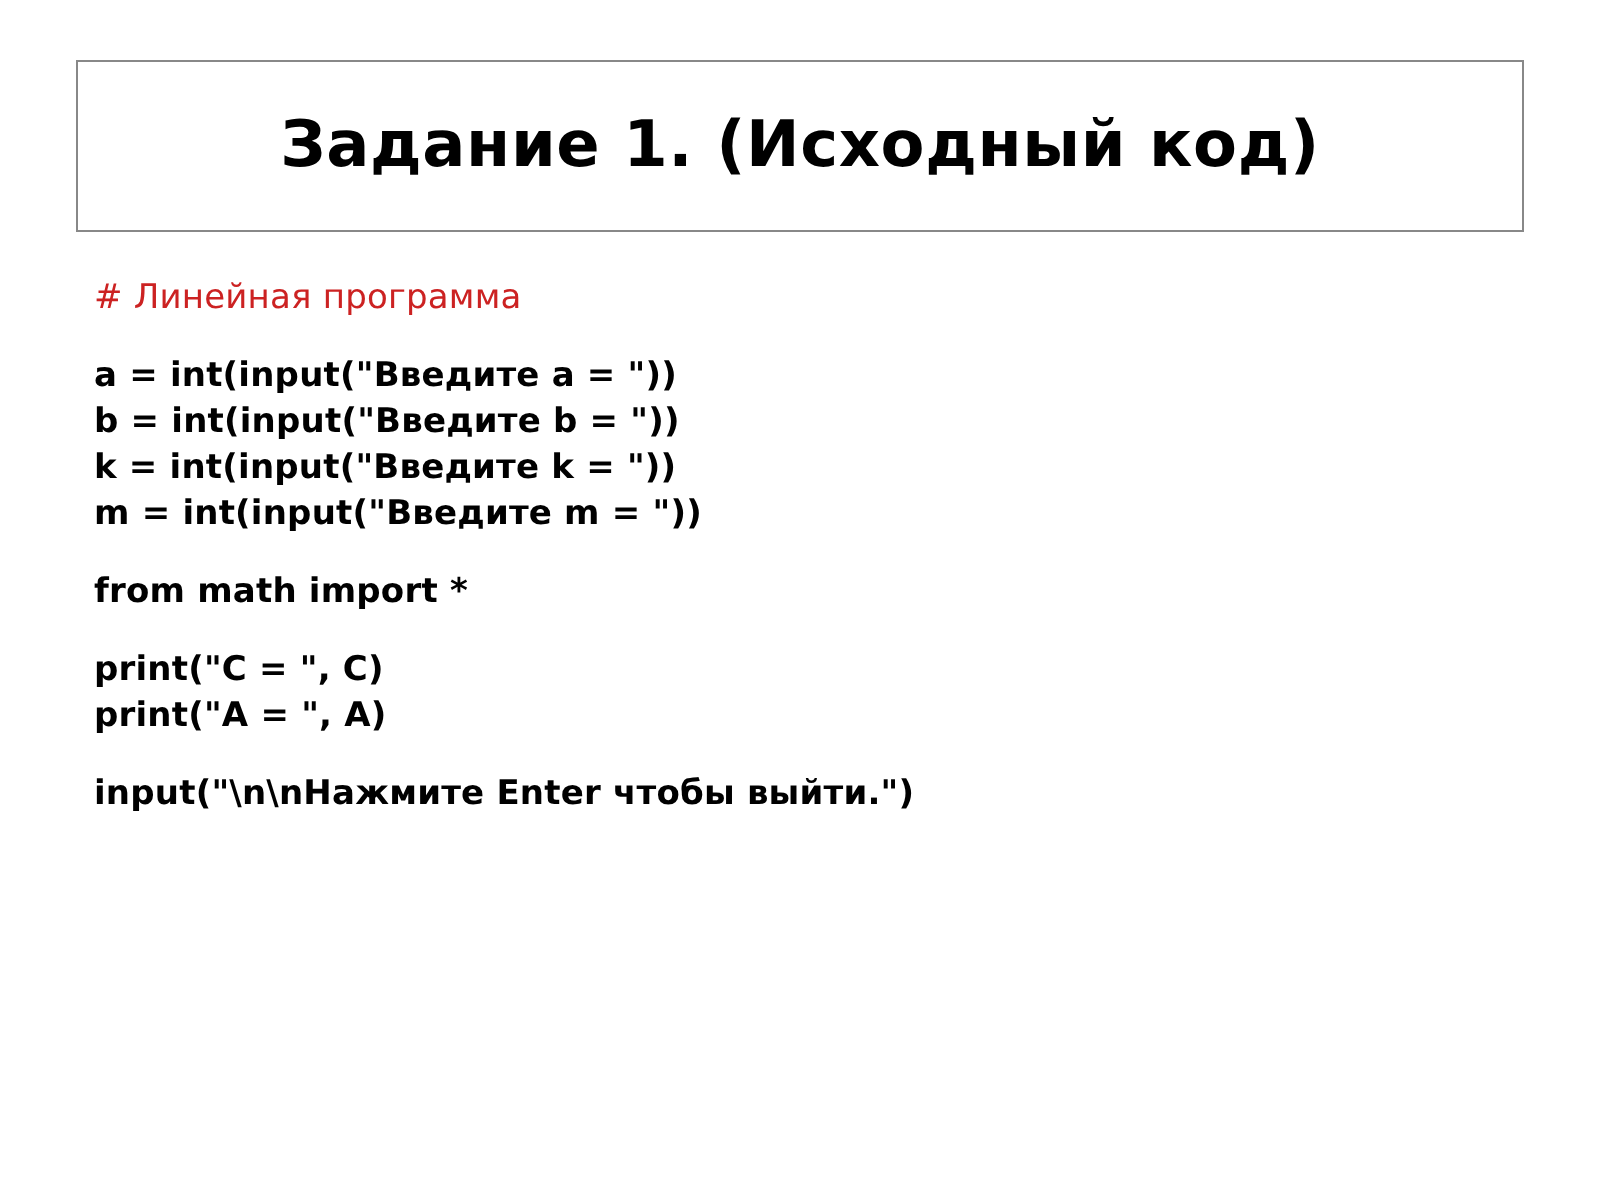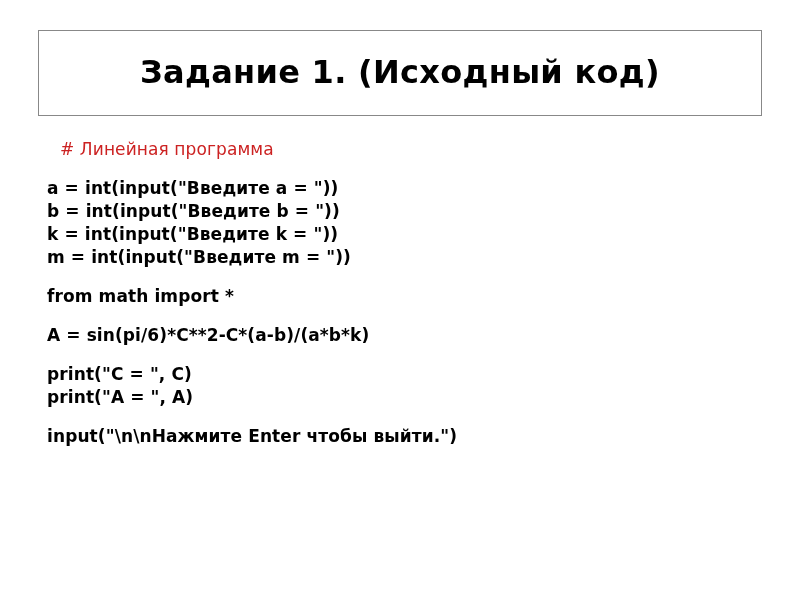--- a/index.html
+++ b/index.html
@@ -60,21 +60,20 @@
     font-size: 17px;
     font-weight: bold;
     color: #000000;
     line-height: 23px;
     white-space: pre;
     letter-spacing: 0.1px;
   }
   .code-line.comment {
     color: #CC2222;
     font-weight: normal;
-    margin-left: 13px;
   }
 </style>
 </head>
 <body>
 
 <div class="slide">
 
   <div class="title-box">
     <div class="title-text">Задание 1. (Исходный код)</div>
   </div>
@@ -86,21 +85,20 @@
       <div class="code-block">
         <div class="code-line">a = int(input("Введите a = "))</div>
         <div class="code-line">b = int(input("Введите b = "))</div>
         <div class="code-line">k = int(input("Введите k = "))</div>
         <div class="code-line">m = int(input("Введите m = "))</div>
       </div>
       <div class="code-block">
         <div class="code-line">from math import *</div>
       </div>
       <div class="code-block">
-        <div class="code-line">A = sin(pi/6)*C**2-C*(a-b)/(a*b*k)</div>
       </div>
       <div class="code-block">
         <div class="code-line">print("C = ", C)</div>
         <div class="code-line">print("A = ", A)</div>
       </div>
       <div class="code-block">
         <div class="code-line">input("\n\nНажмите Enter чтобы выйти.")</div>
       </div>
     </div>
 

